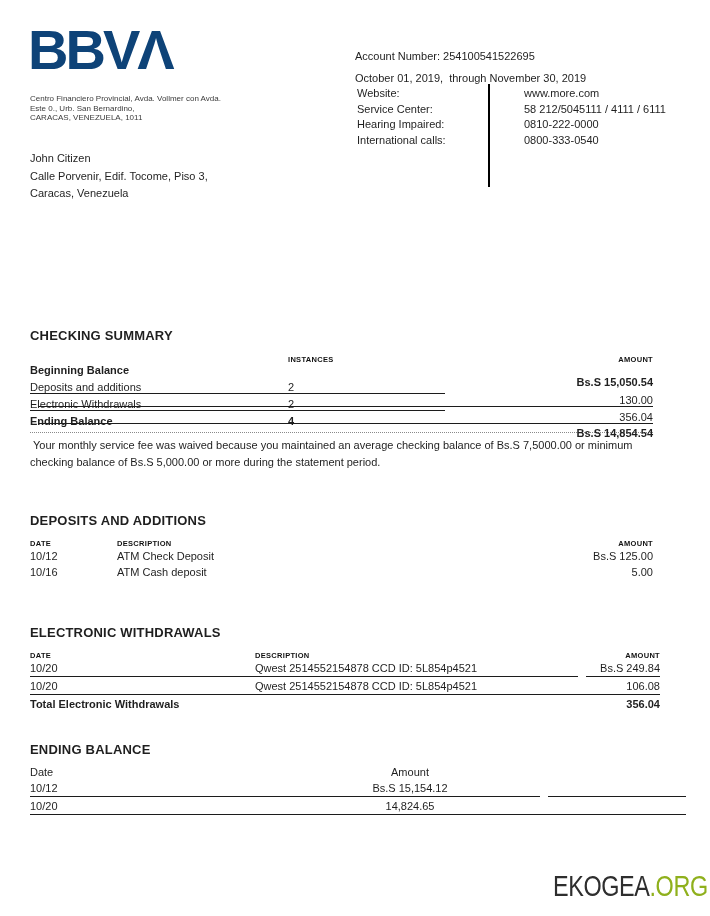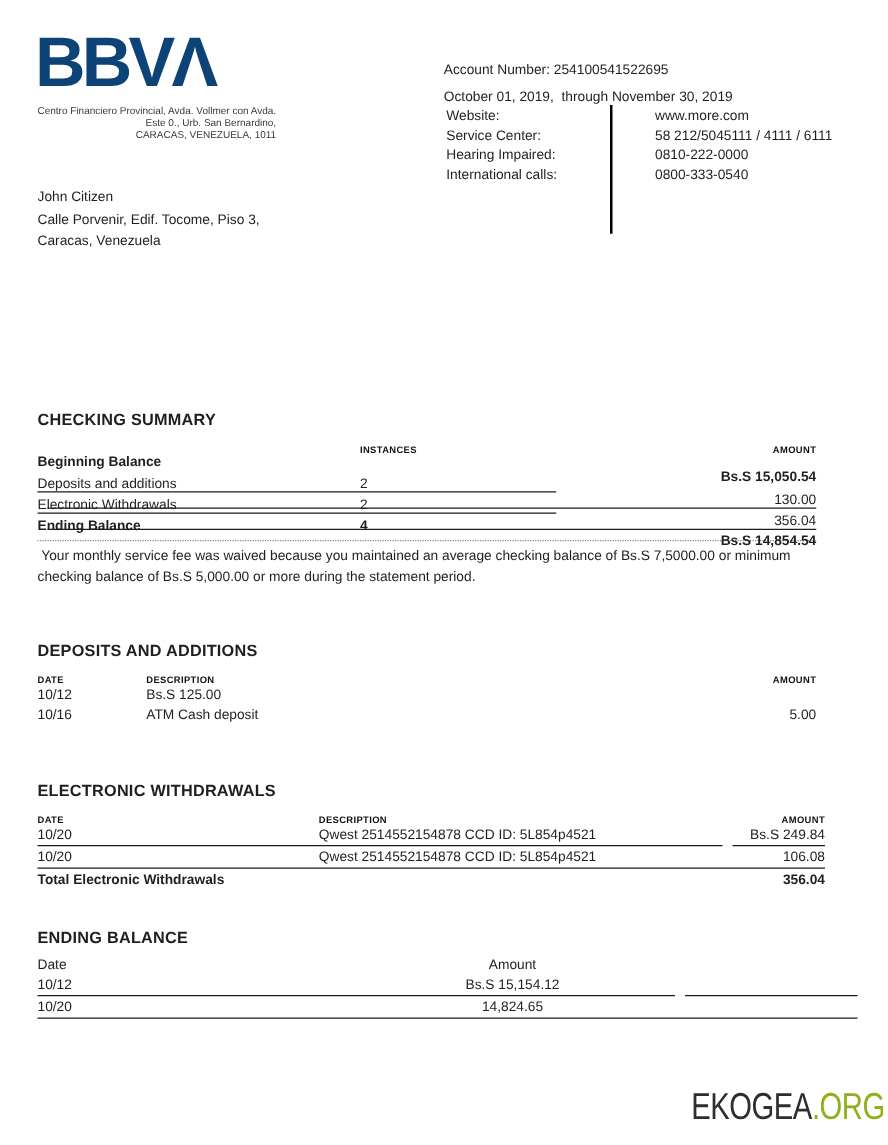--- a/index.html
+++ b/index.html
@@ -5,21 +5,21 @@
   html,body { margin:0; padding:0; }
   body {
     width:710px; height:916px; background:#ffffff; position:relative;
     font-family:"Liberation Sans", sans-serif; color:#1f1f1f;
     -webkit-font-smoothing:antialiased;
   }
   .abs { position:absolute; }
 
   
   .logo { left:28px; top:22px; font-size:56px; font-weight:700; letter-spacing:-3px; line-height:1; }
-  .bank-addr { left:30px; top:84px; font-size:8px; line-height:9.6px; color:#3a3a3a;text-align:right; }
+  .bank-addr { left:30px; top:94px; font-size:8px; line-height:9.6px; color:#3a3a3a; }
   .period { left:355px; top:33px; font-size:11px; white-space:pre;margin-top:39px; }
   .account { left:355px; top:50px; font-size:11px; }
 
   
   .cs-block { left:352px; top:84px; width:334px; }
   .cs-title {
     border-top:2.5px solid #000; border-bottom:2.5px solid #000;
     font-size:11px; font-weight:700; padding:2.5px 0 2.5px 5px;
   }
   .cs-body { position:relative; padding-top:2px; }
@@ -177,20 +177,21 @@
 
   <div class="abs dp">
     <div class="sec-title">DEPOSITS AND ADDITIONS</div>
     <div class="dp-hdr">
       <span class="small-hdr h-date">DATE</span>
       <span class="small-hdr h-desc">DESCRIPTION</span>
       <span class="small-hdr h-amt">AMOUNT</span>
     </div>
     <div class="dp-row">
       <span class="dp-date">10/12</span>
+      <span class="dp-desc">ATM Check Deposit</span>
       <span class="dp-amt">Bs.S 125.00</span>
     </div>
     <div class="dp-row">
       <span class="dp-date">10/16</span>
       <span class="dp-desc">ATM Cash deposit</span>
       <span class="dp-amt">5.00</span>
     </div>
   </div>
 
   <div class="abs wd">

